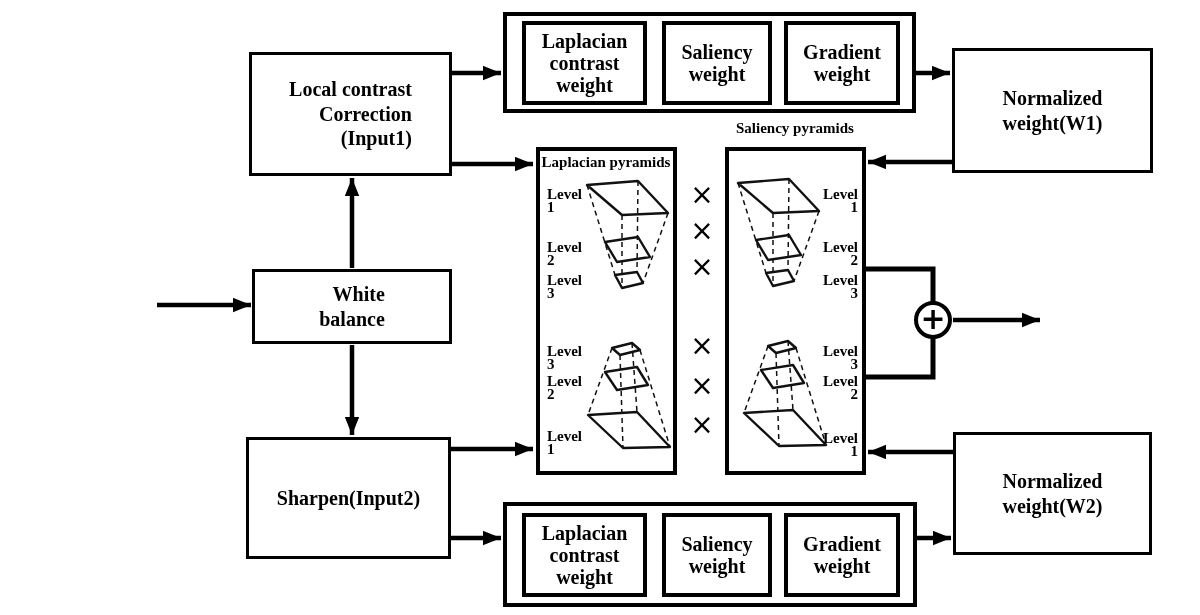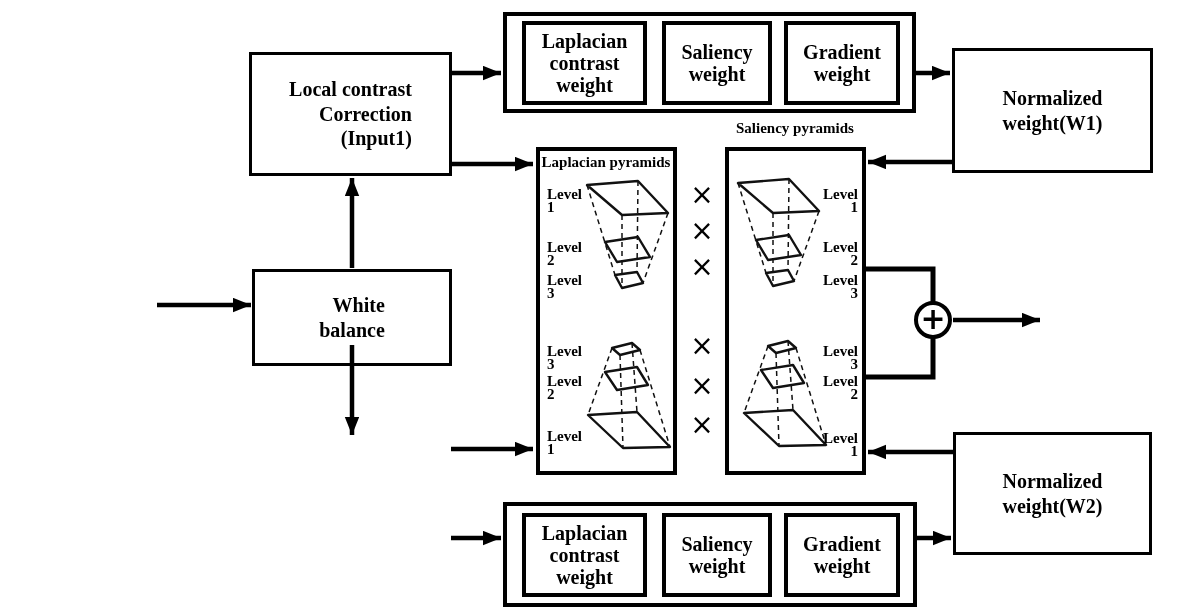--- a/index.html
+++ b/index.html
@@ -47,27 +47,28 @@
   .dash{fill:none;stroke:#111;stroke-width:1.5;stroke-dasharray:5 4;}
   .arrow{fill:none;stroke:#000;stroke-width:4.5;}
   .joint{fill:none;stroke:#000;stroke-width:5;}
 </style>
 </head>
 <body>
 
 <div id="canvas">
 
 
-  <div class="box" style="left:252px;top:269px;width:200px;height:97px;">White
+  <div class="box" style="left:252px;top:269px;width:200px;height:75px;">White
 balance</div>
 
   <div class="box" style="left:249px;top:52px;width:203px;height:124px;">Local contrast
 Correction
 (Input1)</div>
 
+  <div class="box" style="left:246px;top:437px;width:205px;height:122px;">Sharpen(Input2)</div>
 
   <div class="group" style="left:503px;top:12px;width:413px;height:101px;">
     <div class="wbox" style="left:15px;top:5px;width:125px;height:84px;">Laplacian
 contrast
 weight</div>
     <div class="wbox" style="left:155px;top:5px;width:110px;height:84px;">Saliency
 weight</div>
     <div class="wbox" style="left:277px;top:5px;width:116px;height:84px;">Gradient
 weight</div>
   </div>

